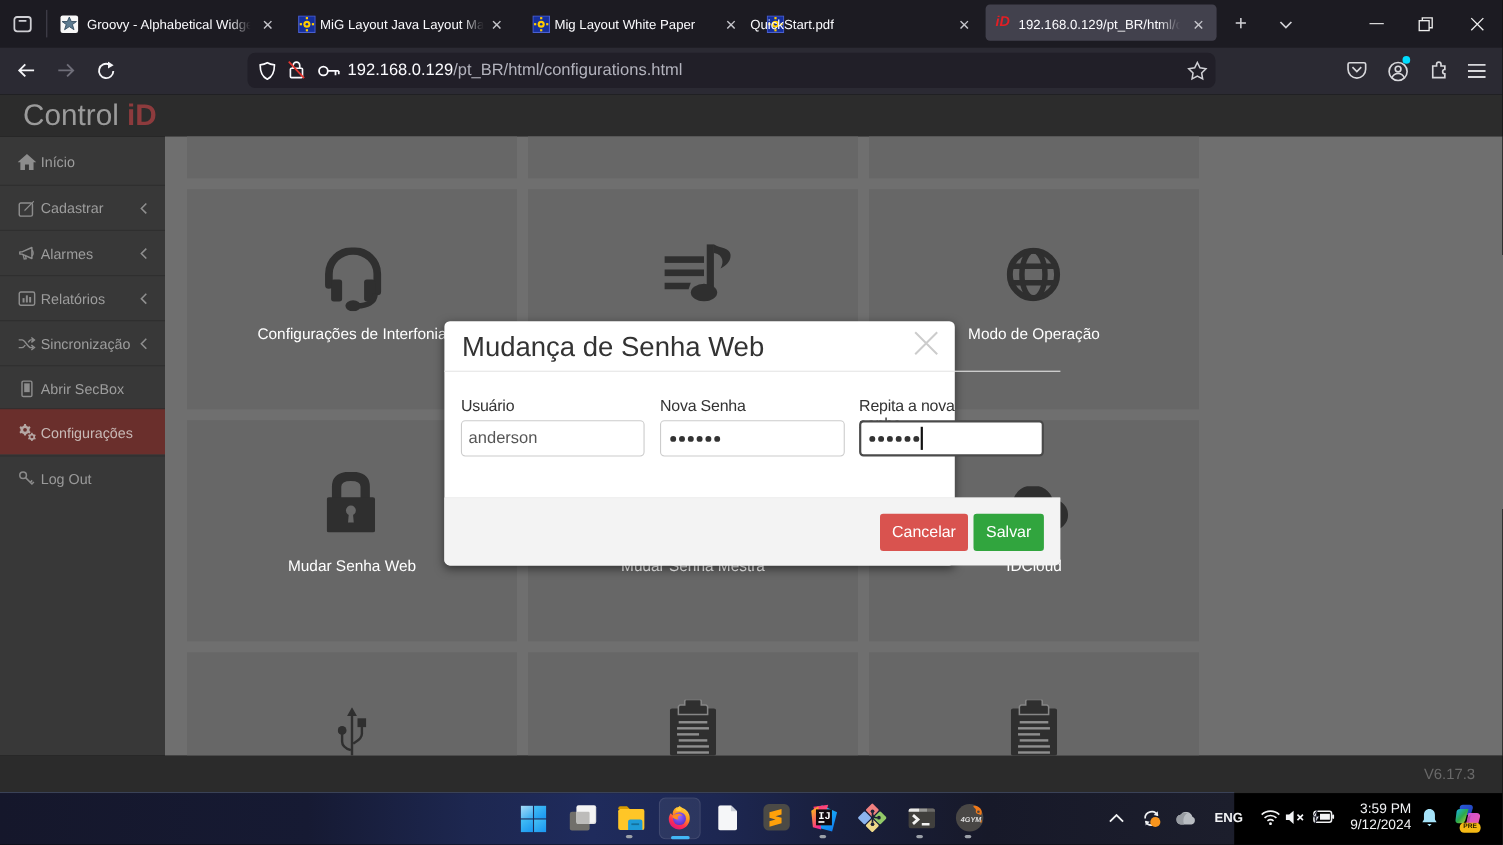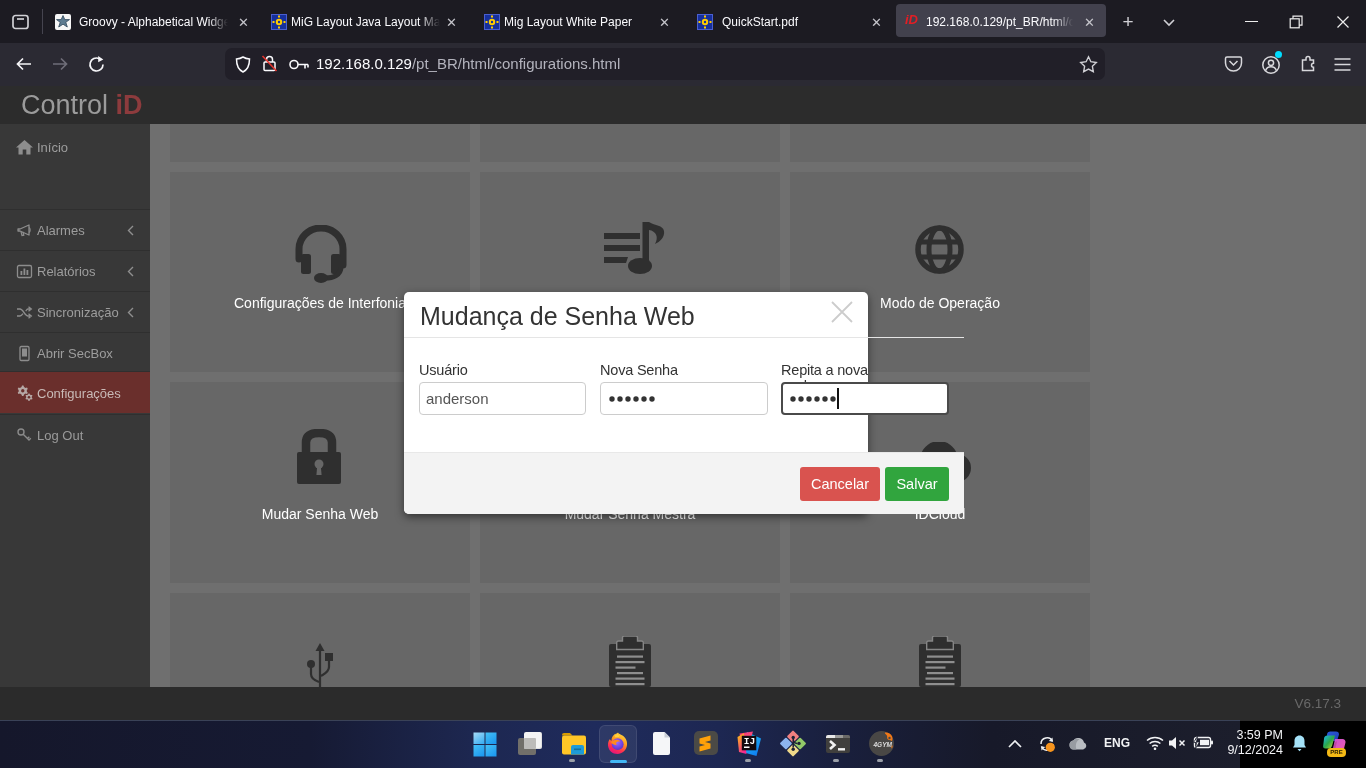--- a/index.html
+++ b/index.html
@@ -26,21 +26,21 @@
 
 #modal { position:absolute; left:404px; top:292px; width:464px; height:222px; background:#fff; border-radius:5px; box-shadow:0 3px 9px rgba(0,0,0,.5); }
 #modal h1 { font-weight:400; font-size:25px; color:#333; position:absolute; left:16px; top:10px; }
 #mclose { position:absolute; right:14px; top:8px; width:24px; height:24px; }
 #mdivider { position:absolute; left:0; top:45px; width:560px; height:1px; background:#e5e5e5; }
 .mlab { position:absolute; top:70px; font-size:14.5px; font-weight:400; color:#333; letter-spacing:-0.2px; }
 .minput { position:absolute; top:90px; height:33px; border:1px solid #ccc; border-radius:4px; background:#fff; }
 #mfooter { position:absolute; left:0; top:160px; width:560px; height:62px; background:#f3f3f3; border-top:1px solid #e8e8e8; border-radius:0 0 5px 5px; }
 .btn { position:absolute; top:14px; height:34px; border-radius:3px; color:#fff; font-size:14.5px; text-align:center; line-height:34px; }
 
-#taskbar { position:absolute; left:0; top:720px; width:1240px; height:48px; border-top:1px solid #3a4257; box-sizing:border-box; background:linear-gradient(90deg,#15172b 0%,#161a33 25%,#1d2750 38%,#1f2b5c 48%,#1d2752 58%,#191f3c 68%,#171929 80%,#1c1e2c 100%); }
+#taskbar { position:absolute; left:0; top:720px; width:1122px; height:48px; border-top:1px solid #3a4257; box-sizing:border-box; background:linear-gradient(90deg,#15172b 0%,#161a33 25%,#1d2750 38%,#1f2b5c 48%,#1d2752 58%,#191f3c 68%,#171929 80%,#1c1e2c 100%); }
 .tbind { position:absolute; top:38px; width:6px; height:3px; border-radius:2px; background:#9ba0a8; }
 </style>
 </head>
 <body>
 <div id="stage">
   <div id="tabbar">
 
     <svg class="abs" style="left:12px;top:14px" width="17" height="16" viewBox="0 0 17 16">
       <rect x="1" y="1.5" width="15" height="13" rx="2.5" fill="none" stroke="#cfcfd4" stroke-width="1.7"></rect>
       <line x1="5" y1="5" x2="12" y2="5" stroke="#cfcfd4" stroke-width="1.7"></line>
@@ -87,21 +87,21 @@
       <svg width="16" height="16" viewBox="0 0 16 16">
           <rect x="0.5" y="0.5" width="15" height="15" fill="#16309c" stroke="#4a5fd0" stroke-width="1"></rect>
           <circle cx="8" cy="8" r="3.2" fill="#ffcc00"></circle>
           <circle cx="8" cy="8" r="1.2" fill="#16309c"></circle>
           <rect x="7" y="1.5" width="2" height="2" fill="#ffcc00"></rect>
           <rect x="7" y="12.5" width="2" height="2" fill="#ffcc00"></rect>
           <rect x="1.5" y="7" width="2" height="2" fill="#ffcc00"></rect>
           <rect x="12.5" y="7" width="2" height="2" fill="#ffcc00"></rect>
         </svg>
     </div>
-    <div class="tabtitle" style="left:722px;width:90px">QuickStart.pdf</div>
+    <div class="tabtitle" style="left:682px;width:90px">QuickStart.pdf</div>
     <div class="tabx" style="left:870px">✕</div>
 
     <div class="abs" style="left:896px;top:4px;width:210px;height:33px;background:#42414d;border-radius:4px"></div>
     <div class="abs" style="left:905px;top:12px;font-size:13px;font-weight:700;color:#e31e24;font-style:italic">iD</div>
     <div class="tabtitle fadeout" style="left:926px;width:150px">192.168.0.129/pt_BR/html/con</div>
     <div class="tabx" style="left:1083px">✕</div>
 
     <div class="abs" style="left:1119px;top:11px;width:18px;height:22px;color:#d0d0d5;font-size:19px;font-weight:300;text-align:center;line-height:21px">+</div>
     <svg class="abs" style="left:1162px;top:18px" width="14" height="9" viewBox="0 0 14 9">
         <path d="M2 2 L7 7 L12 2" fill="none" stroke="#d0d0d5" stroke-width="1.6"></path>
@@ -168,20 +168,30 @@
   </div>
   <div id="pageheader">
     <div class="abs" style="left:21px;top:4px;font-size:27px;color:#9b9b9b">Control<span style="color:#8d3b3d;font-weight:700"> iD</span></div>
   </div>
   <div id="sidebar">
     <div class="menuitem" style="top:3px;border-top:none">
       <svg class="micon" viewBox="0 0 17 17">
           <path d="M8.5 1 L17 8.5 L14.5 8.5 L14.5 15.5 L10.3 15.5 L10.3 10.5 L6.7 10.5 L6.7 15.5 L2.5 15.5 L2.5 8.5 L0 8.5 Z" fill="#8d8d8d"></path>
         </svg>
       <span class="mlabel">Início</span>
+    </div>
+    <div class="menuitem" style="top:44px">
+      <svg class="micon" viewBox="0 0 17 17">
+          <rect x="1.5" y="3.5" width="12" height="12" rx="1.5" fill="none" stroke="#8d8d8d" stroke-width="1.3"></rect>
+          <path d="M7 10.5 L15 2.5 L14.5 1.5 L6.5 9.5 L6 11 Z" fill="#8d8d8d"></path>
+        </svg>
+      <span class="mlabel">Cadastrar</span>
+        <svg class="chev" width="7" height="11" viewBox="0 0 7 11">
+          <path d="M6 1 L1.5 5.5 L6 10" fill="none" stroke="#8f8f8f" stroke-width="1.4"></path>
+        </svg>
     </div>
     <div class="menuitem" style="top:85px">
       <svg class="micon" viewBox="0 0 17 17">
           <path d="M2 7 L4 7 L13 3 L13 13 L4 9 L2 9 Z" fill="none" stroke="#8d8d8d" stroke-width="1.3" stroke-linejoin="round"></path>
           <path d="M13 5.5 C14.5 6 14.5 10 13 10.5" fill="none" stroke="#8d8d8d" stroke-width="1.2"></path>
           <path d="M5 9.5 L6 13.5 L7.8 13.2 L7 9.8" fill="none" stroke="#8d8d8d" stroke-width="1.2"></path>
         </svg>
       <span class="mlabel">Alarmes</span>
         <svg class="chev" width="7" height="11" viewBox="0 0 7 11">
           <path d="M6 1 L1.5 5.5 L6 10" fill="none" stroke="#8f8f8f" stroke-width="1.4"></path>

